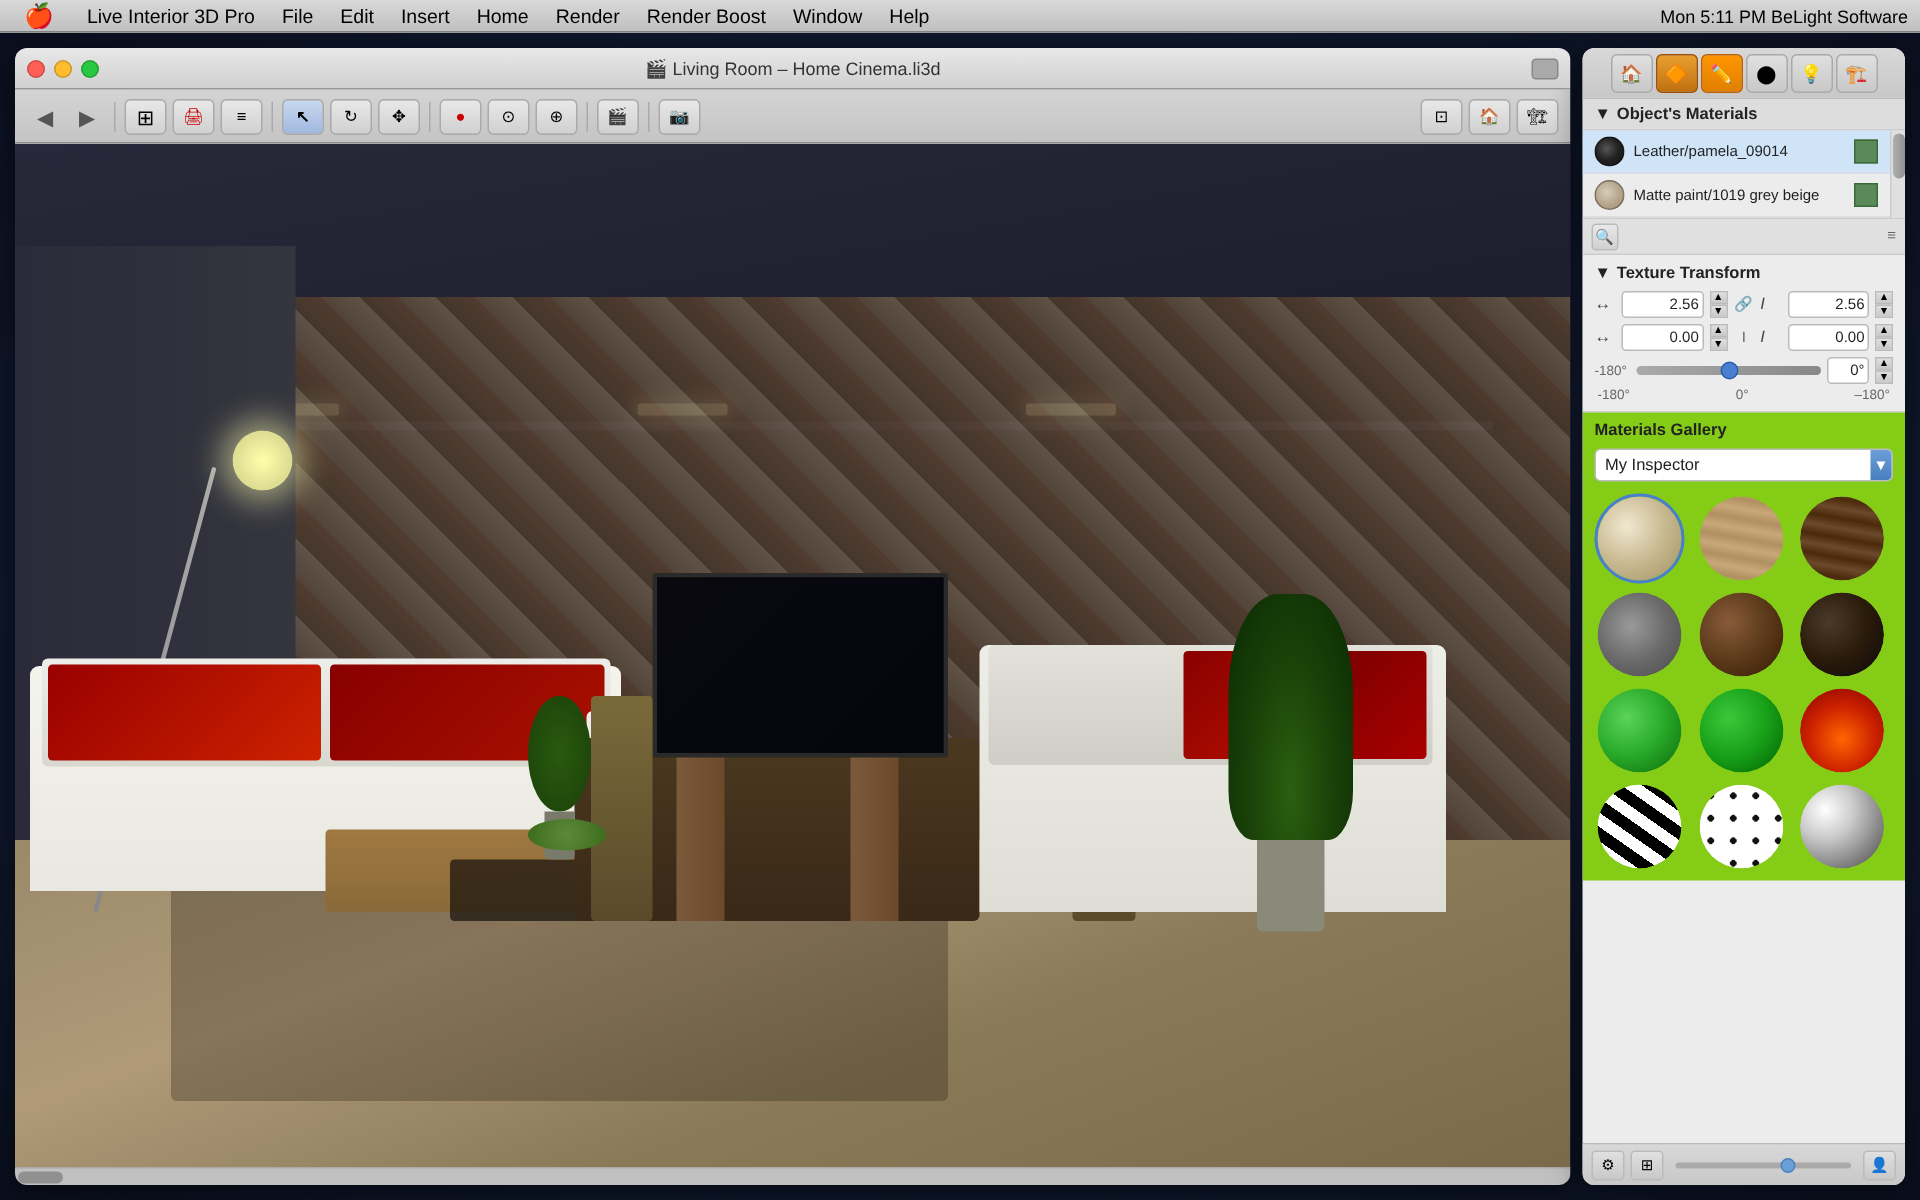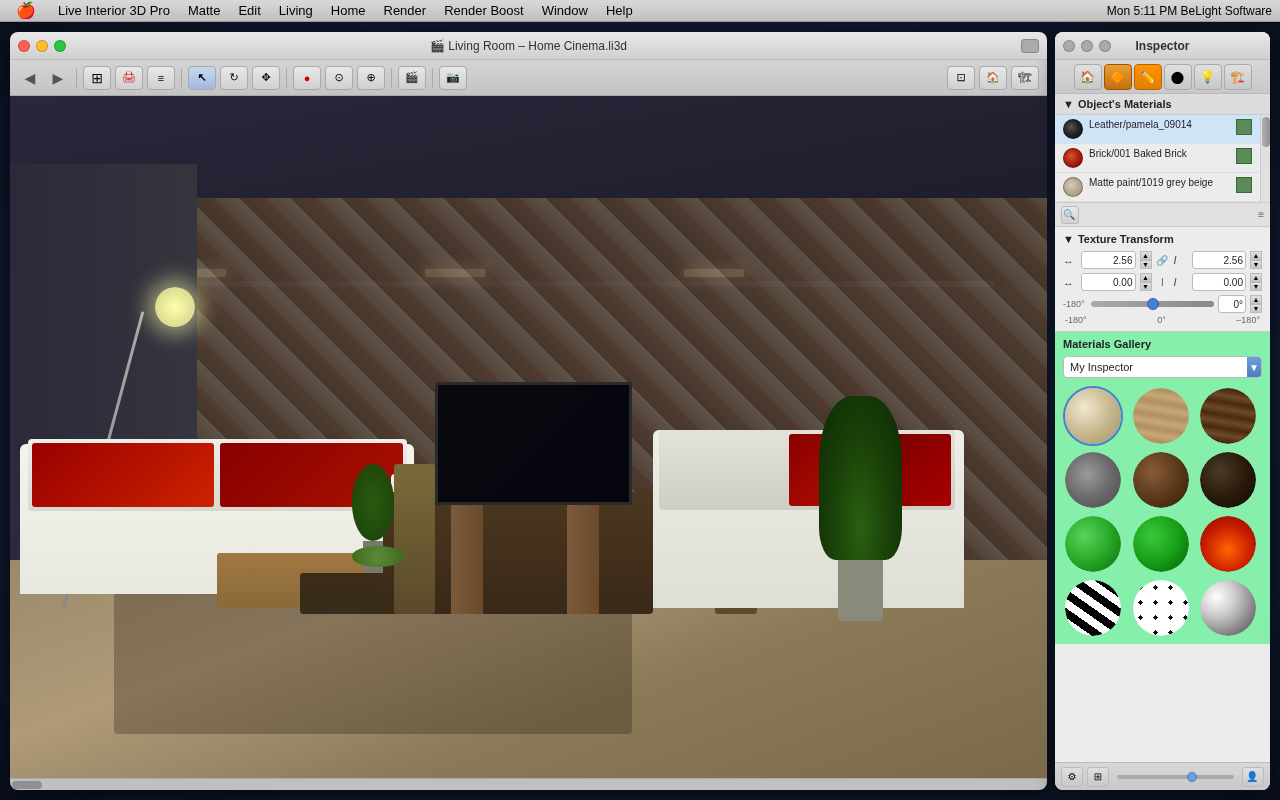--- a/index.html
+++ b/index.html
@@ -254,20 +254,21 @@
       font-weight: 700;
       color: #222;
       background: #ddd;
       border-bottom: 1px solid #ccc;
       display: flex;
       align-items: center;
       gap: 4px;
     }
     .material-item {
       display: flex;
+      align-items: center;
       padding: 4px 8px;
       border-bottom: 1px solid #ddd;
       gap: 6px;
       cursor: pointer;
       min-height: 28px;
     }
     .material-item:first-child {
       background: #dce8f5;
     }
     .material-swatch {
@@ -448,21 +449,21 @@
       padding: 0 2px;
       display: flex;
       align-items: center;
       justify-content: flex-end;
       color: #222;
     }
 
     
     .gallery-section {
       padding: 6px 8px;
-      background: #86efac;
+      background: #84cc16;
       flex: 1;
     }
     .gallery-title {
       font-size: 11px;
       font-weight: 700;
       color: #222;
       margin-bottom: 6px;
     }
     .gallery-dropdown {
       width: 100%;
@@ -598,23 +599,23 @@
       left: 60%;
       border: 1px solid #4a7fbe;
     }
   </style>
 </head>
 <body>
 
 <div class="menubar">
   <span class="menubar-item menubar-apple">🍎</span>
   <span class="menubar-item">Live Interior 3D Pro</span>
-  <span class="menubar-item">Matte</span>
+  <span class="menubar-item">File</span>
   <span class="menubar-item">Edit</span>
-  <span class="menubar-item">Living</span>
+  <span class="menubar-item">Insert</span>
   <span class="menubar-item">Home</span>
   <span class="menubar-item">Render</span>
   <span class="menubar-item">Render Boost</span>
   <span class="menubar-item">Window</span>
   <span class="menubar-item">Help</span>
   <div class="menubar-right">
     <span>Mon 5:11 PM   BeLight Software</span>
   </div>
 </div>
 
@@ -732,28 +733,20 @@
     </div>
 
     <div class="bottom-scrollbar">
       <div class="scrollbar-thumb"></div>
     </div>
   </div>
 
   <div class="inspector-panel">
     <div class="inspector-window">
 
-      <div class="inspector-titlebar">
-        <div class="inspector-tl">
-          <div class="insp-btn"></div>
-          <div class="insp-btn"></div>
-          <div class="insp-btn"></div>
-        </div>
-        <span class="inspector-title">Inspector</span>
-      </div>
 
       <div class="inspector-tabs">
         <div class="insp-tab">🏠</div>
         <div class="insp-tab" style="background:linear-gradient(to bottom,#e8a030,#c07010);border-color:#a05000;">🔶</div>
         <div class="insp-tab active">✏️</div>
         <div class="insp-tab">⬤</div>
         <div class="insp-tab">💡</div>
         <div class="insp-tab">🏗️</div>
       </div>
 
@@ -766,25 +759,20 @@
 
         <div class="material-list-container">
           <div class="material-list-inner">
 
             <div class="material-item" style="background:#d0e4f8;">
               <div class="material-swatch" style="background:radial-gradient(circle at 40% 40%,#555,#222,#111);"></div>
               <span class="material-name">Leather/pamela_09014</span>
               <div class="material-icon" style="background:#5a8a5a;border:1px solid #3a6a3a;"></div>
             </div>
 
-            <div class="material-item">
-              <div class="material-swatch" style="background:radial-gradient(circle at 40% 40%,#e05030,#aa2010,#880000);"></div>
-              <span class="material-name">Brick/001 Baked Brick</span>
-              <div class="material-icon" style="background:#5a8a5a;border:1px solid #3a6a3a;"></div>
-            </div>
 
             <div class="material-item">
               <div class="material-swatch" style="background:radial-gradient(circle at 40% 40%,#d8cdb8,#b8a890,#a09070);"></div>
               <span class="material-name">Matte paint/1019 grey beige</span>
               <div class="material-icon" style="background:#5a8a5a;border:1px solid #3a6a3a;"></div>
             </div>
           </div>
           <div class="mat-scroll">
             <div class="mat-scroll-thumb"></div>
           </div>

